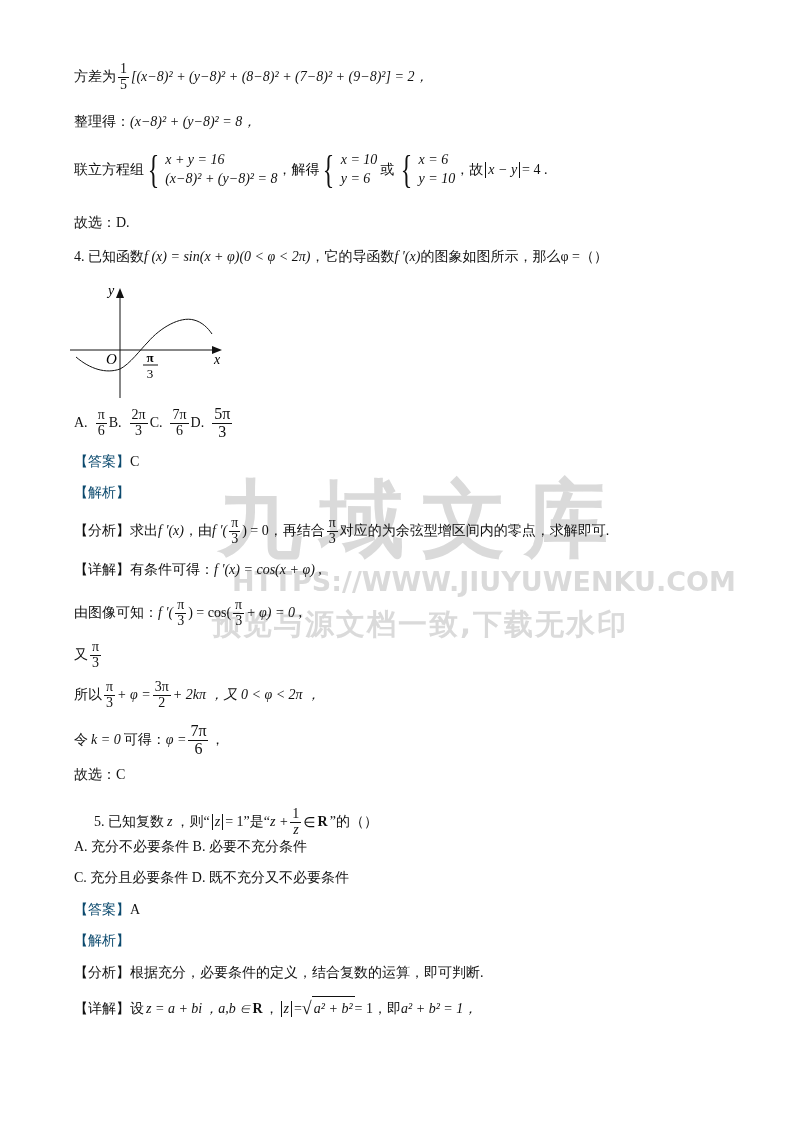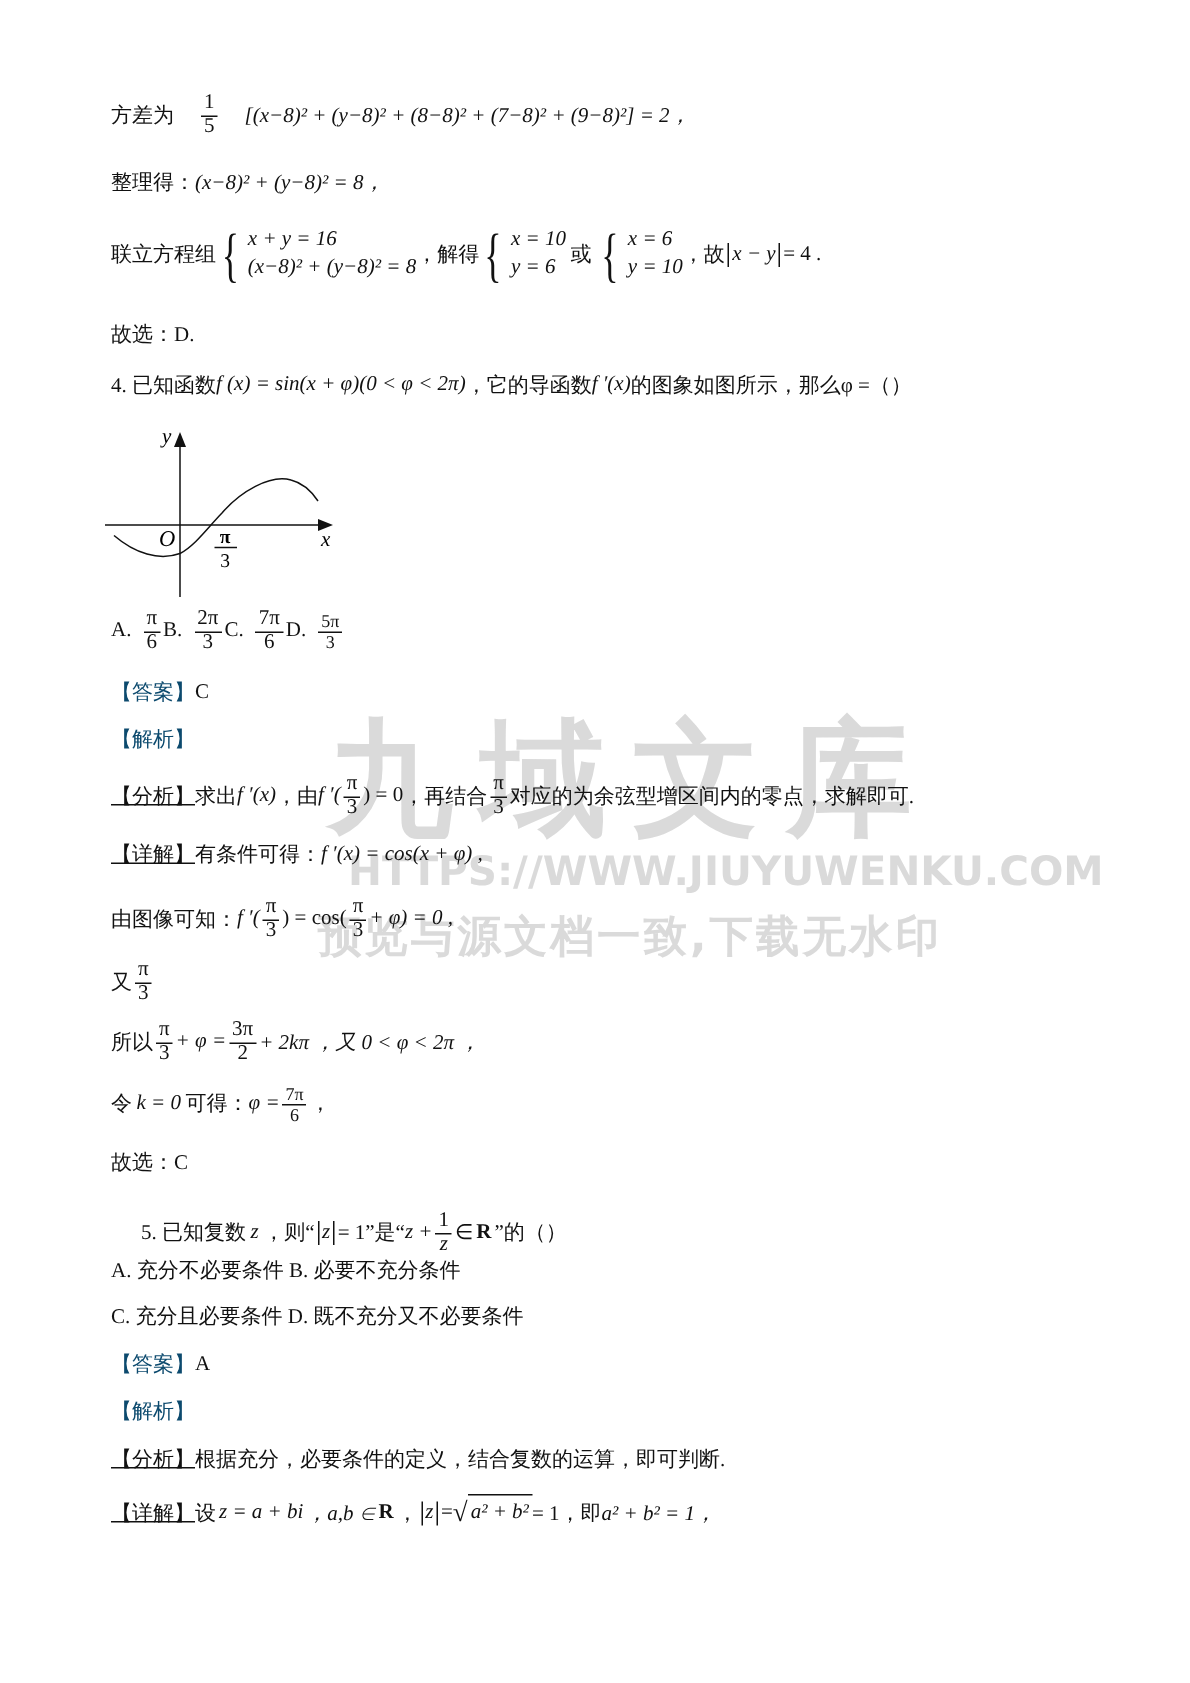--- a/index.html
+++ b/index.html
@@ -5,45 +5,45 @@
   html, body { margin: 0; padding: 0; background: #ffffff; }
   body { width: 793px; height: 1122px; position: relative; overflow: hidden;
          font-family: "Liberation Serif", "DejaVu Serif", serif; color: #111; font-size: 14px; }
   .line { position: absolute; left: 74px; white-space: nowrap; display: flex; align-items: center; }
   .m { font-family: "Liberation Serif", serif; font-style: italic; }
   .r { font-family: "Liberation Serif", serif; font-style: normal; }
   .b { font-weight: bold; font-style: normal; }
   .frac { display: inline-flex; flex-direction: column; align-items: center; vertical-align: middle; margin: 0 2px; font-style: normal; line-height: 1.05; }
   .frac .num { border-bottom: 1px solid #111; padding: 0 2px; }
   .frac .den { padding: 0 2px; }
-  .frac.small { font-size: 12px; }
+  .frac.small { font-size: 16px; }
   .brace { display: inline-flex; align-items: center; }
   .brace .bchar { font-size: 40px; line-height: 1; font-weight: 200; margin-right: 2px; transform: scaleX(0.6); }
   .brace .rows { display: flex; flex-direction: column; line-height: 1.35; }
   .tag { color: #0c4a6e; }
-  .tagdark { color: #111; text-decoration: underline; }
+  .tagdark { color: #111; }
   .abs { border-left: 1px solid #111; border-right: 1px solid #111; padding: 0 2px; margin: 0 2px; font-family: Liberation Serif, serif; }
   .sqrt { border-top: 1px solid #111; padding: 4px 2px; }
   .wm { position: absolute; color: #d4d4d4; font-family: "DejaVu Sans", sans-serif; font-weight: bold; pointer-events: none; white-space: nowrap; opacity: 0.85; }
   .wm1 { left: 218px; top: 463px; font-size: 84px; letter-spacing: 18px; }
   .wm2 { left: 232px; top: 566px; font-size: 27px; letter-spacing: 0px; }
   .wm3 { left: 212px; top: 605px; font-size: 29px; letter-spacing: 2px; }
   .content { position: relative; z-index: 2; }
   svg text { font-family: "Liberation Serif", serif; }
 </style>
 </head>
 <body>
 
 <div class="wm wm1">九域文库</div>
 <div class="wm wm2">HTTPS://WWW.JIUYUWENKU.COM</div>
 <div class="wm wm3">预览与源文档一致,下载无水印</div>
 
 <div class="content">
 
-  <div class="line" style="top:62px;gap:16px;">
+  <div class="line" style="top:62px;">
     <span>方差为</span>
     <span class="frac">
       <span class="num">1</span>
       <span class="den">5</span>
     </span>
     <span class="m">[(x−8)² + (y−8)² + (8−8)² + (7−8)² + (9−8)²] = 2，</span>
   </div>
 
   <div class="line" style="top:113px;">
     <span>整理得：</span>

